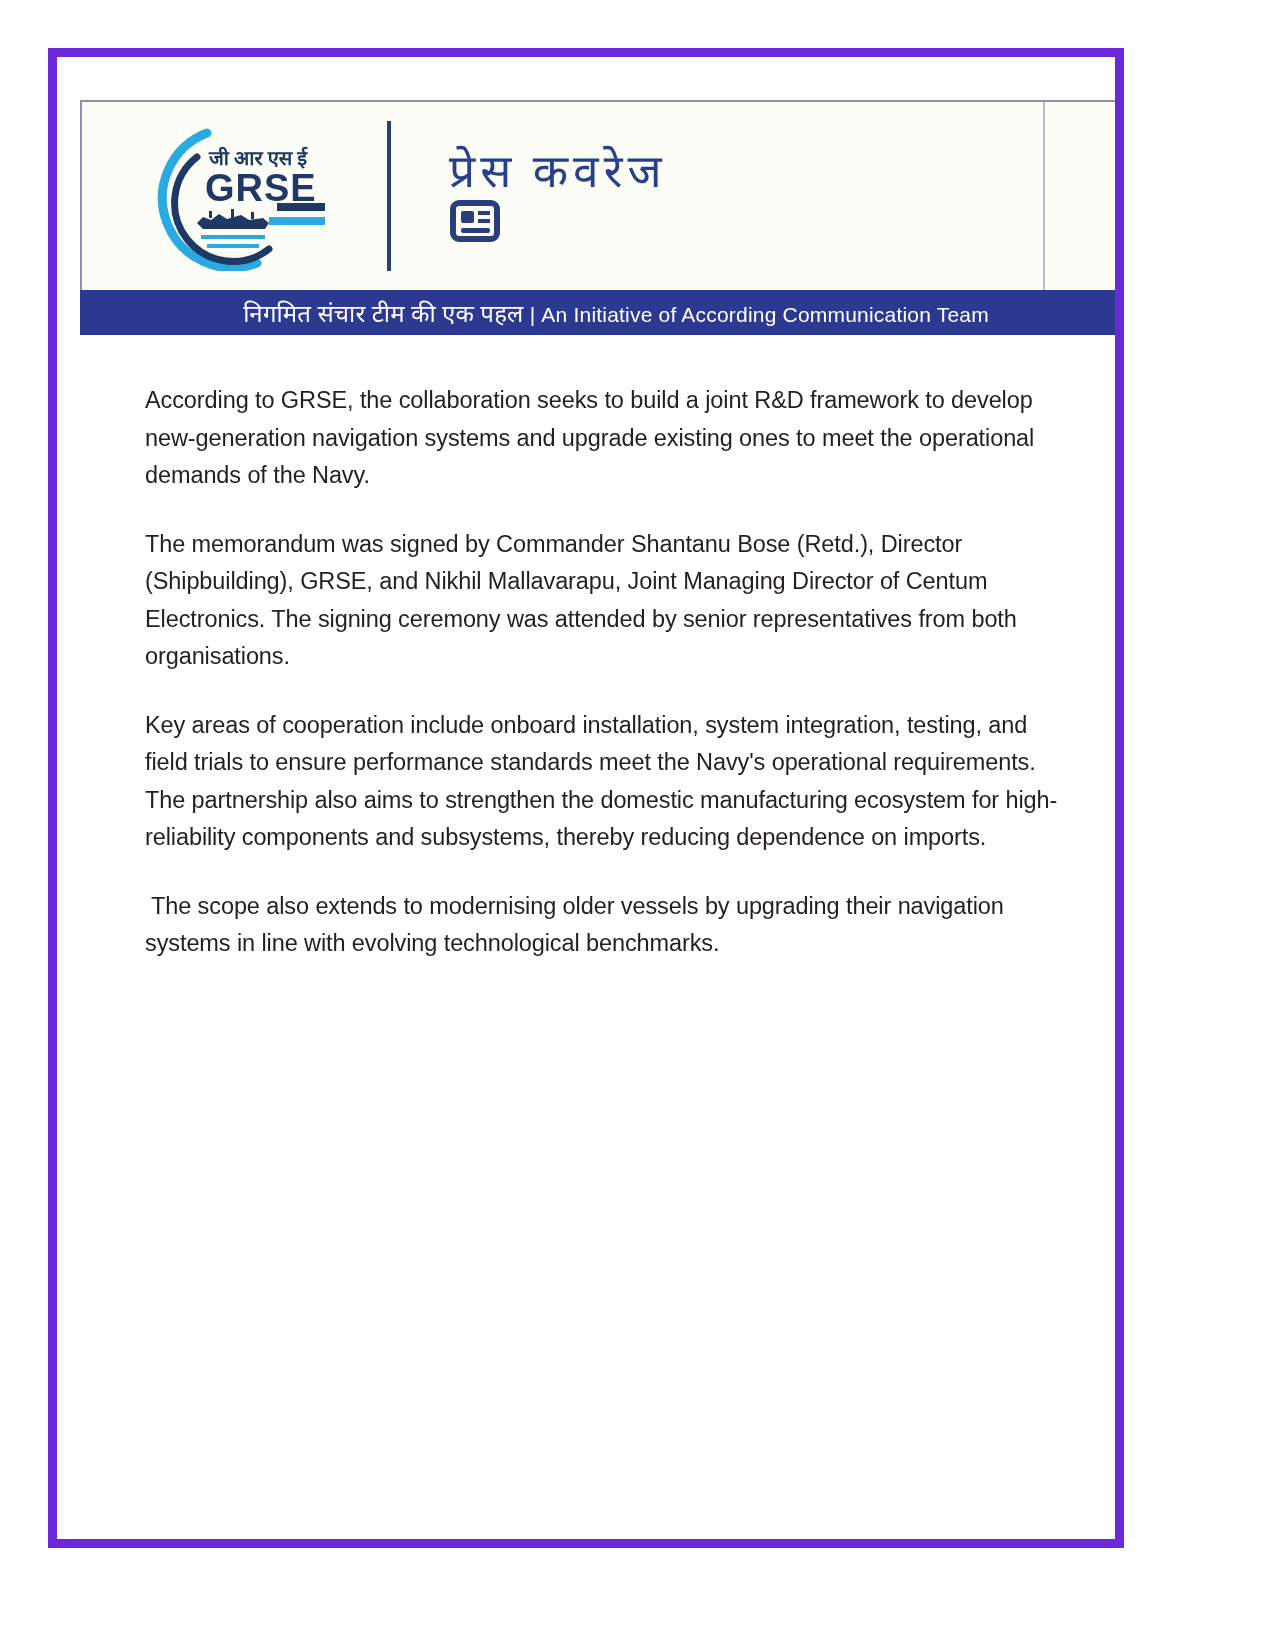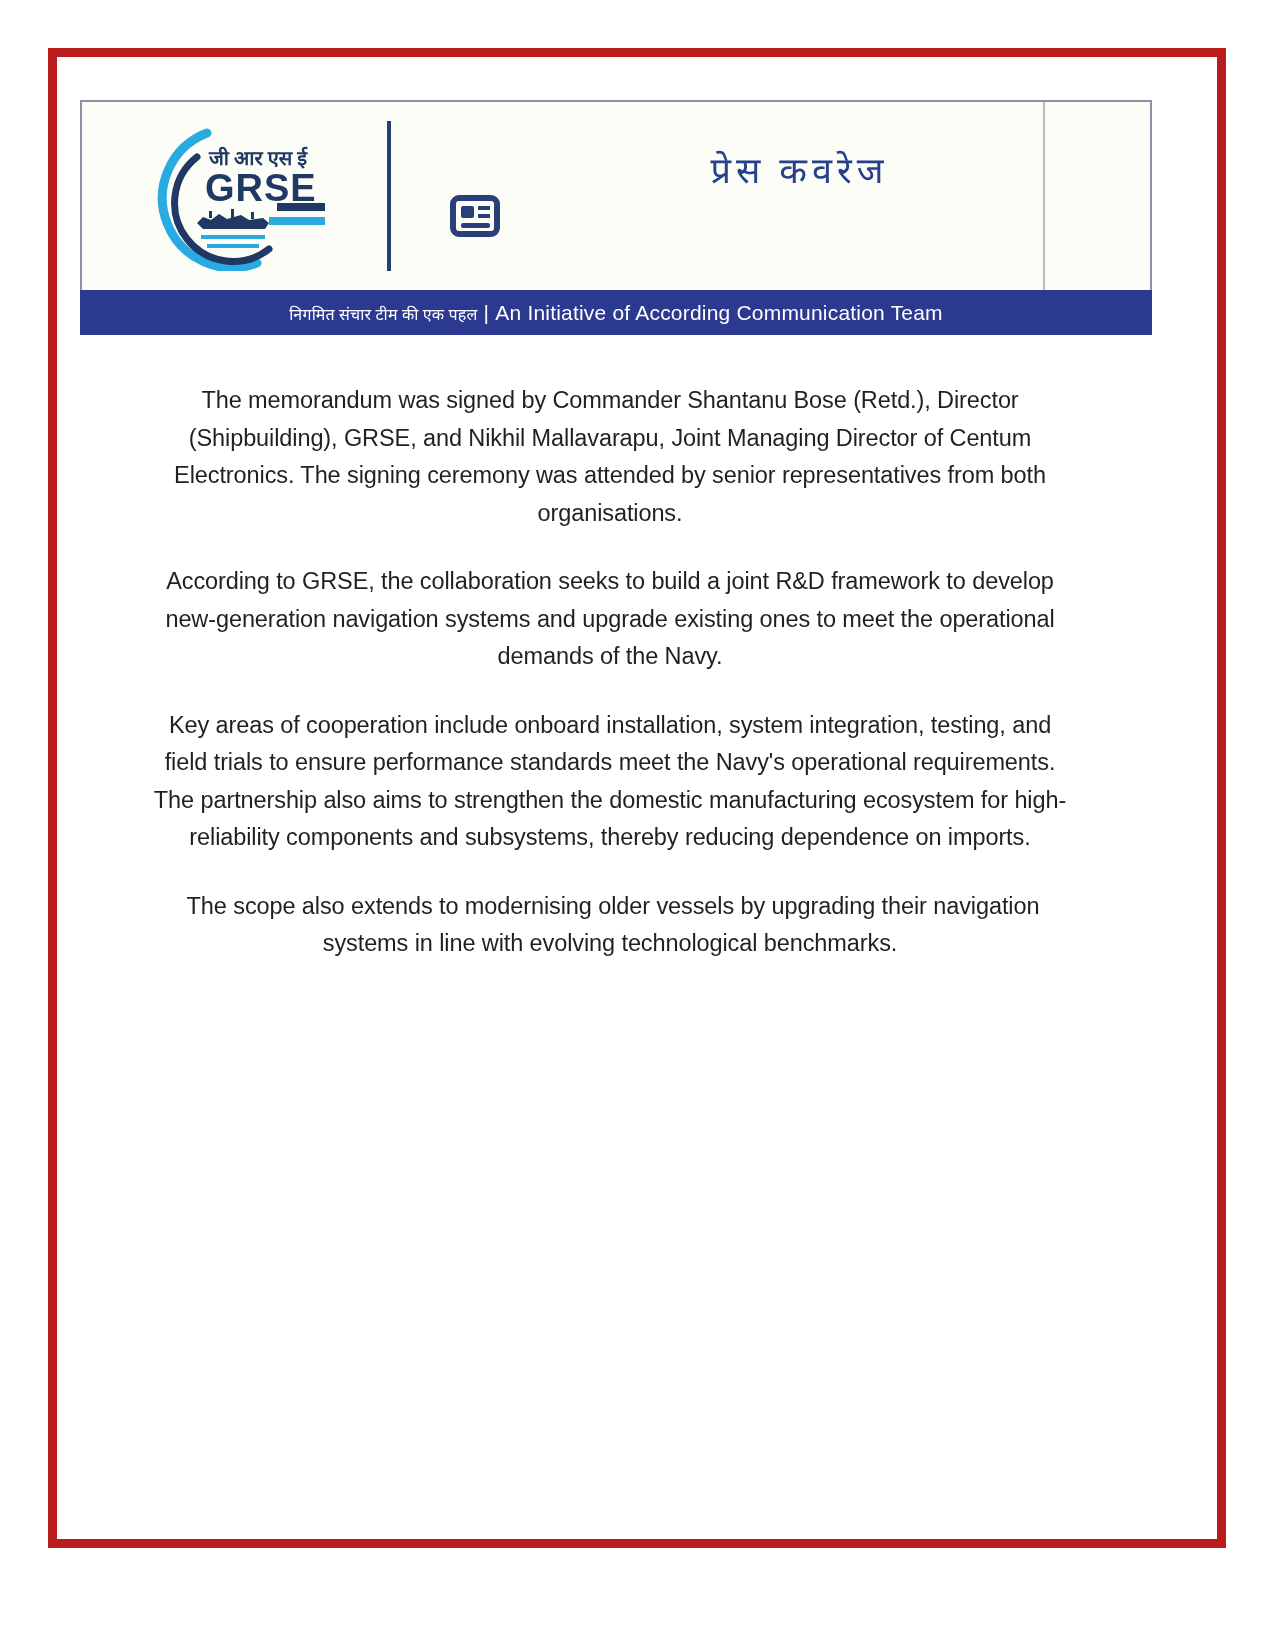--- a/index.html
+++ b/index.html
@@ -20,26 +20,25 @@
     height: 1650px;
     background: #ffffff;
     box-sizing: border-box;
   }
 
   
   .doc-frame {
     position: absolute;
     left: 48px;
     top: 48px;
-    width: 1178px;
+    width: 1076px;
     height: 1500px;
-    border: 9px solid #b91c1c;
-    background: #ffffff;
-    box-sizing: border-box;
-    text-align: center;
+    border: 9px solid #6d28d9;
+    background: #ffffff;
+    box-sizing: border-box;
   }
 
   
   .sheet {
     position: absolute;
     left: 0;
     top: 0;
     right: 0;
     bottom: 0;
     background: #ffffff;
@@ -89,21 +88,21 @@
     height: 100%;
     display: flex;
     flex-direction: column;
     justify-content: center;
     padding-left: 58px;
     box-sizing: border-box;
   }
 
   .title-hi {
     font-family: "Liberation Serif", serif;
-    font-size: 36px;
+    font-size: 46px;
     color: #27408b;
     letter-spacing: 5px;
     line-height: 1.05;
     margin-bottom: 2px;
     white-space: nowrap;
   }
 
   .title-en-row {
     display: flex;
     align-items: center;
@@ -141,21 +140,21 @@
 
   .strip-text {
     color: #ffffff;
     font-family: "Liberation Sans", sans-serif;
     font-size: 21px;
     letter-spacing: 0.2px;
     white-space: nowrap;
   }
   .strip-hi {
     font-family: "Liberation Serif", serif;
-    font-size: 16px;
+    font-size: 24px;
   }
 
   
   .body-text {
     position: absolute;
     left: 88px;
     top: 325px;
     width: 930px;
   }
 
@@ -227,22 +226,22 @@
         <div class="blue-strip">
           <span class="strip-text">
             <span class="strip-hi">निगमित संचार टीम की एक पहल</span>
             <span>|</span>
             <span>An Initiative of According Communication Team</span>
           </span>
         </div>
       </div>
 
       <div class="body-text">
+        <p class="para">According to GRSE, the collaboration seeks to build a joint R&amp;D framework to develop new-generation navigation systems and upgrade existing ones to meet the operational demands of the Navy.</p>
         <p class="para">The memorandum was signed by Commander Shantanu Bose (Retd.), Director (Shipbuilding), GRSE, and Nikhil Mallavarapu, Joint Managing Director of Centum Electronics. The signing ceremony was attended by senior representatives from both organisations.</p>
-        <p class="para">According to GRSE, the collaboration seeks to build a joint R&amp;D framework to develop new-generation navigation systems and upgrade existing ones to meet the operational demands of the Navy.</p>
         <p class="para tight">Key areas of cooperation include onboard installation, system integration, testing, and field trials to ensure performance standards meet the Navy's operational requirements.</p>
         <p class="para">The partnership also aims to strengthen the domestic manufacturing ecosystem for high-reliability components and subsystems, thereby reducing dependence on imports.</p>
         <p class="para indent">The scope also extends to modernising older vessels by upgrading their navigation systems in line with evolving technological benchmarks.</p>
       </div>
 
     </div>
   </div>
 </div>
 
 </body></html>

